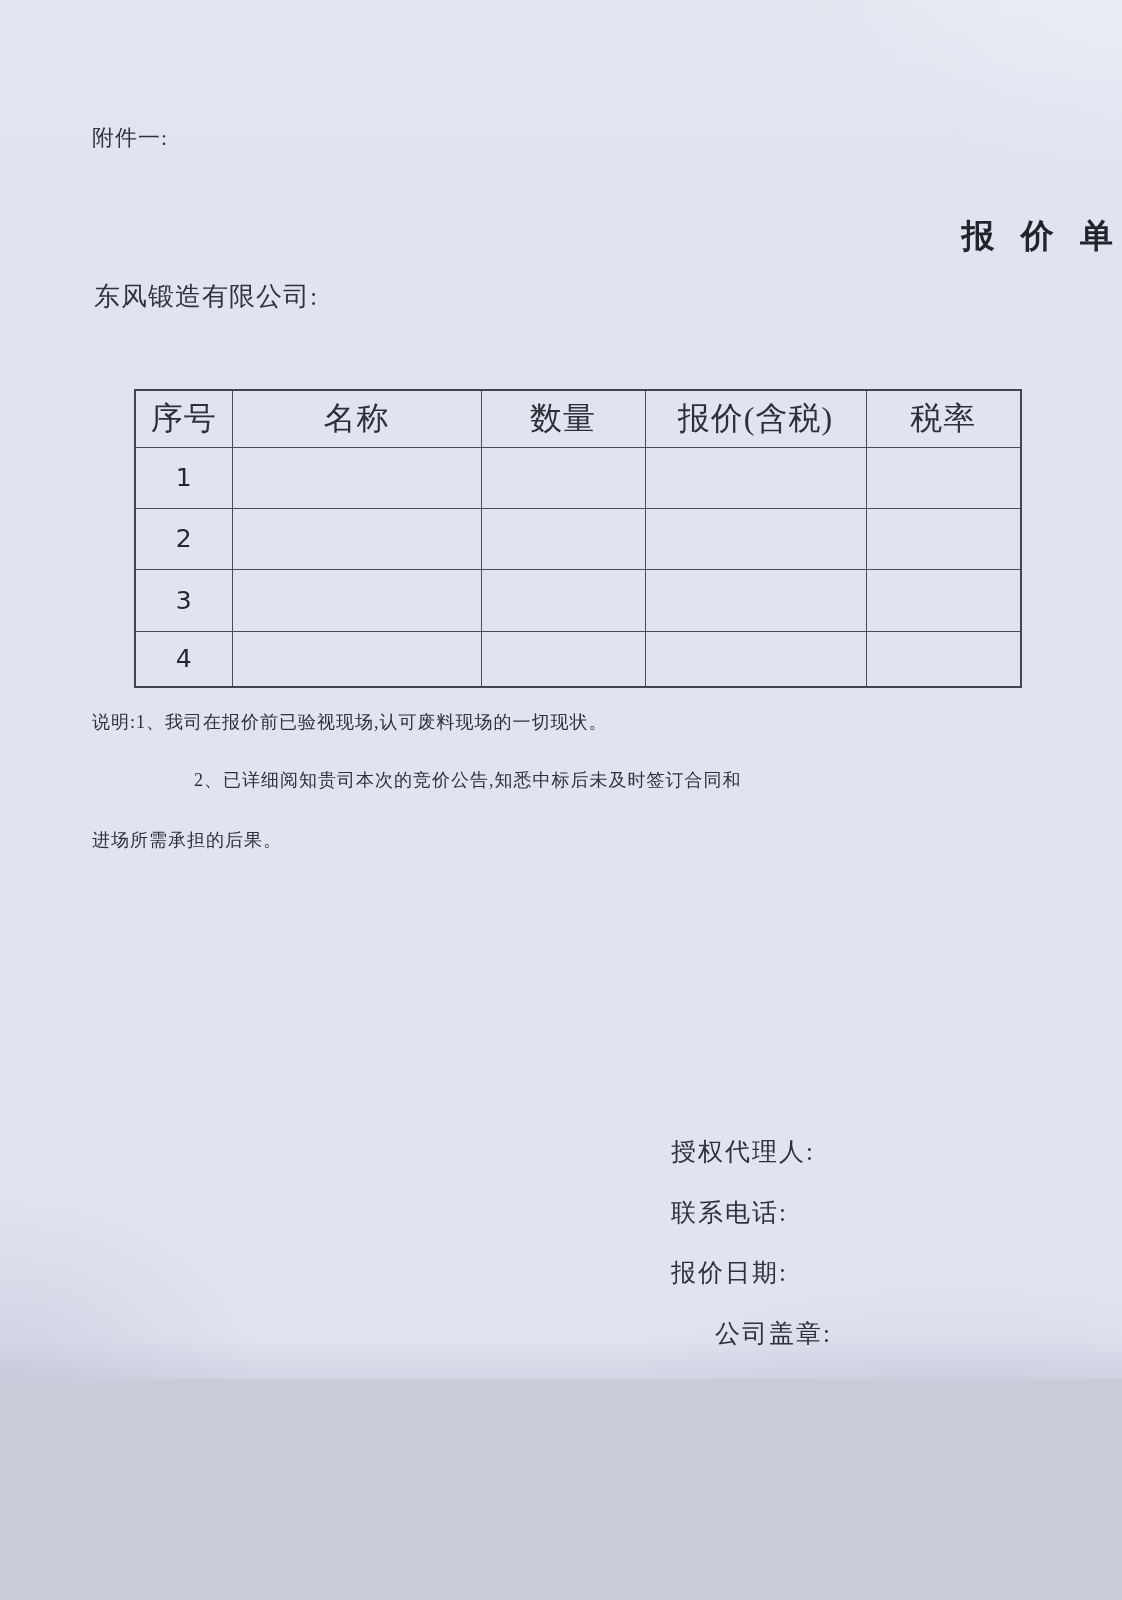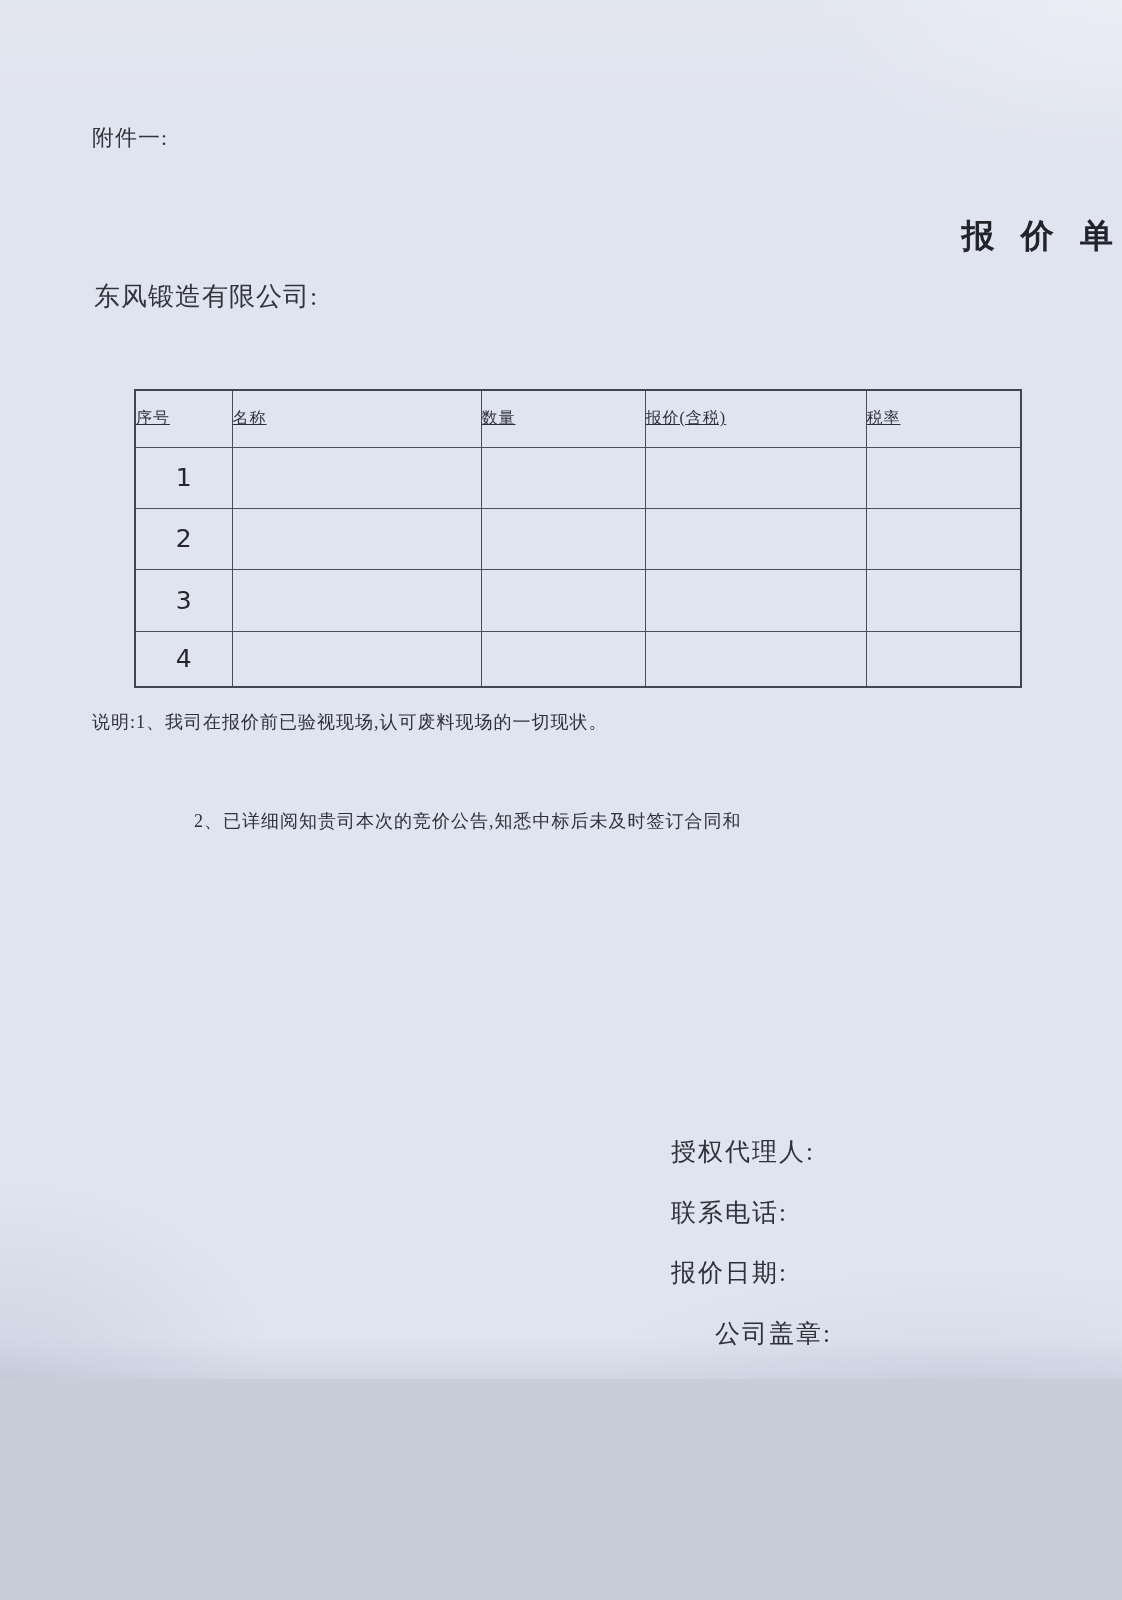--- a/index.html
+++ b/index.html
@@ -56,46 +56,45 @@
     border-collapse: collapse;
     table-layout: fixed;
     border: 2px solid #43454f;
   }
   .quote-table th, .quote-table td {
     border: 1.5px solid #4a4d57;
     padding: 0;
     font-weight: normal;
   }
   .quote-table th {
-    font-size: 16px;
-    text-align: left;
+    font-size: 32px;
+    text-align: center;
     vertical-align: middle;
     color: #2e3039;
     letter-spacing: 1px;
-    text-decoration: underline;
   }
   .row-header { height: 57px; }
   .row-body-1, .row-body-2 { height: 61px; }
   .row-body-3 { height: 62px; }
   .row-body-4 { height: 56px; }
   .cell-seq {
     text-align: center;
     vertical-align: middle;
     font-family: "DejaVu Sans", sans-serif;
     font-size: 25px;
     color: #26272e;
   }
 
   .notes-line {
     font-size: 18px;
     letter-spacing: 1px;
     color: #2f313a;
   }
   .notes-line-1 { left: 92px;  top: 711px; }
-  .notes-line-2 { left: 194px; top: 810px; }
+  .notes-line-2 { left: 194px; top: 769px; }
   .notes-line-3 { left: 92px;  top: 829px; }
 
   .sig-line {
     left: 671px;
     font-size: 25px;
     letter-spacing: 2px;
     color: #2f313a;
   }
   .sig-agent { top: 1136px; }
   .sig-phone { top: 1197px; }
@@ -176,20 +175,21 @@
         <td></td>
         <td></td>
         <td></td>
         <td></td>
       </tr>
     </tbody>
   </table>
 
   <div class="abs notes-line notes-line-1">说明:1、我司在报价前已验视现场,认可废料现场的一切现状。</div>
   <div class="abs notes-line notes-line-2">2、已详细阅知贵司本次的竞价公告,知悉中标后未及时签订合同和</div>
+  <div class="abs notes-line notes-line-3">进场所需承担的后果。</div>
 
   <div class="abs sig-line sig-agent">授权代理人:</div>
   <div class="abs sig-line sig-phone">联系电话:</div>
   <div class="abs sig-line sig-date">报价日期:</div>
   <div class="abs sig-line sig-seal">公司盖章:</div>
 
   <div class="scan-speck"></div>
   <div class="scan-speck-2"></div>
 
 </div>

